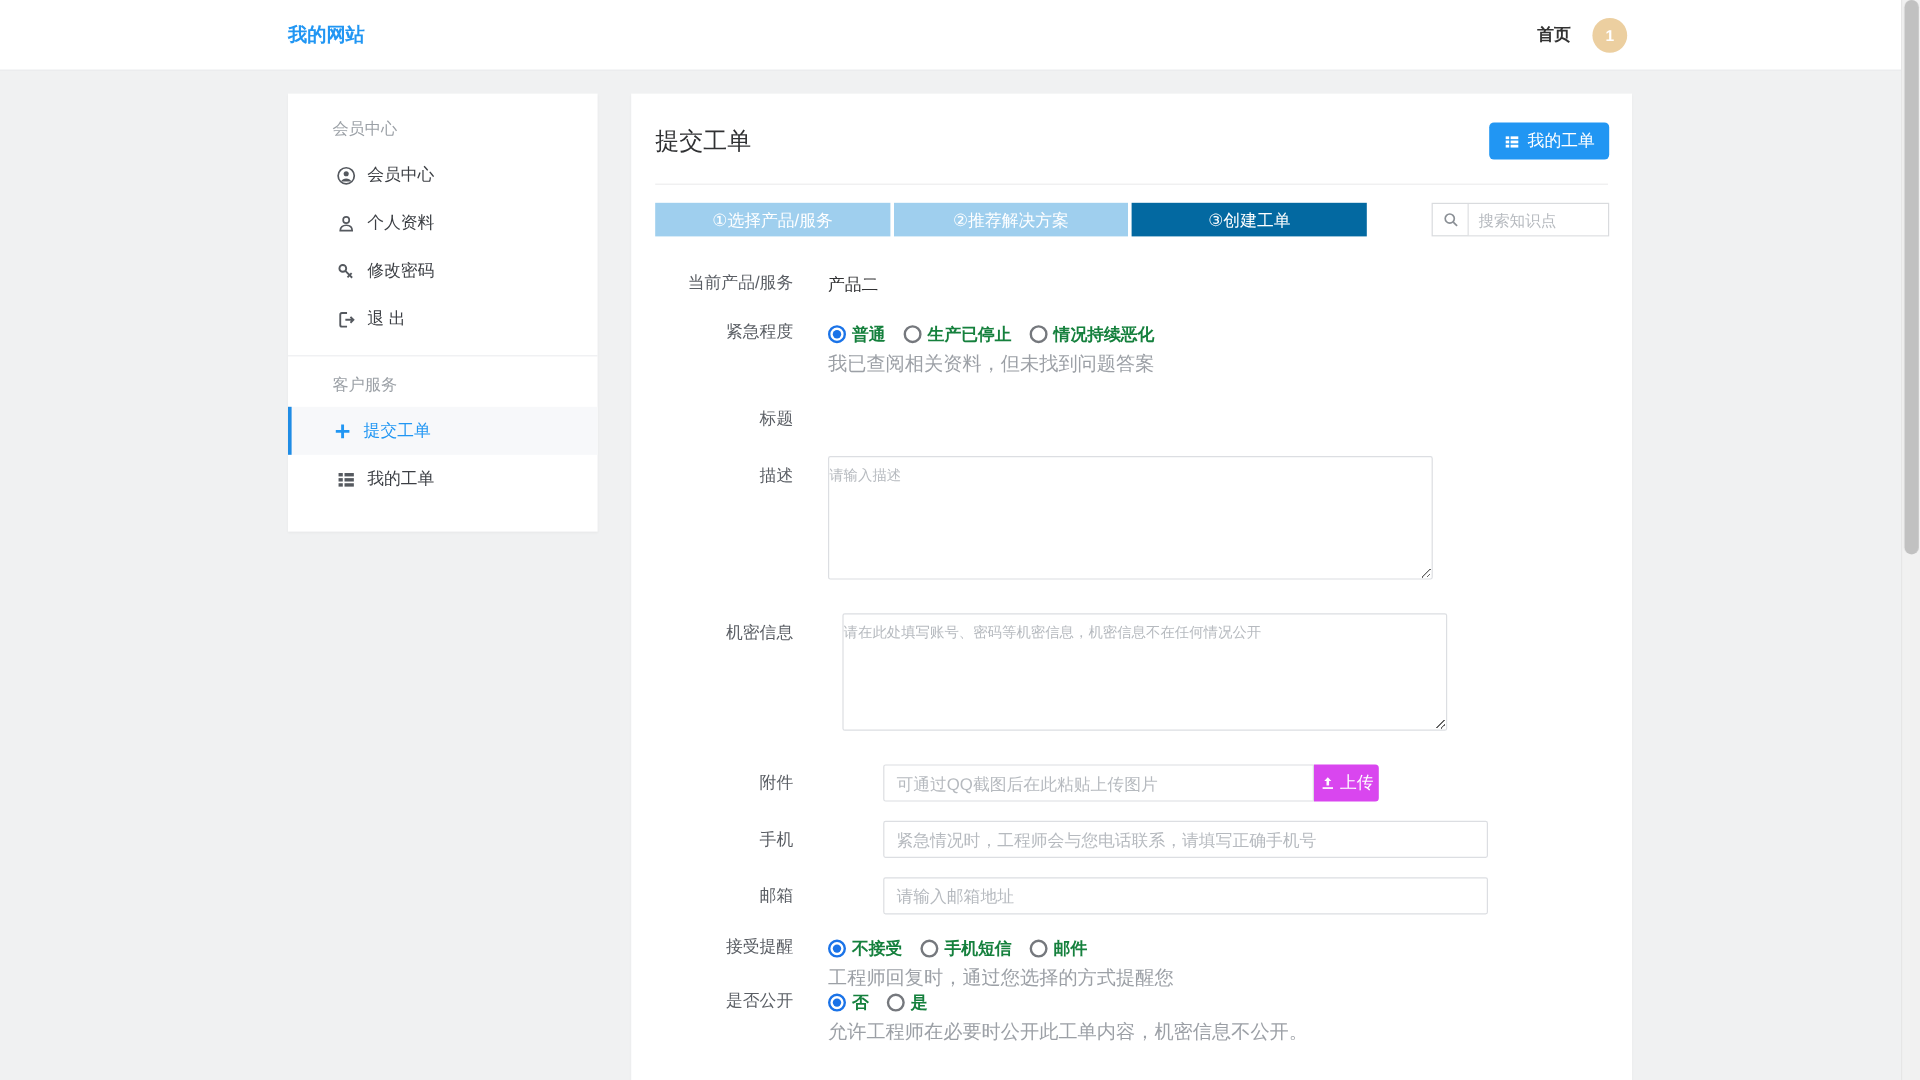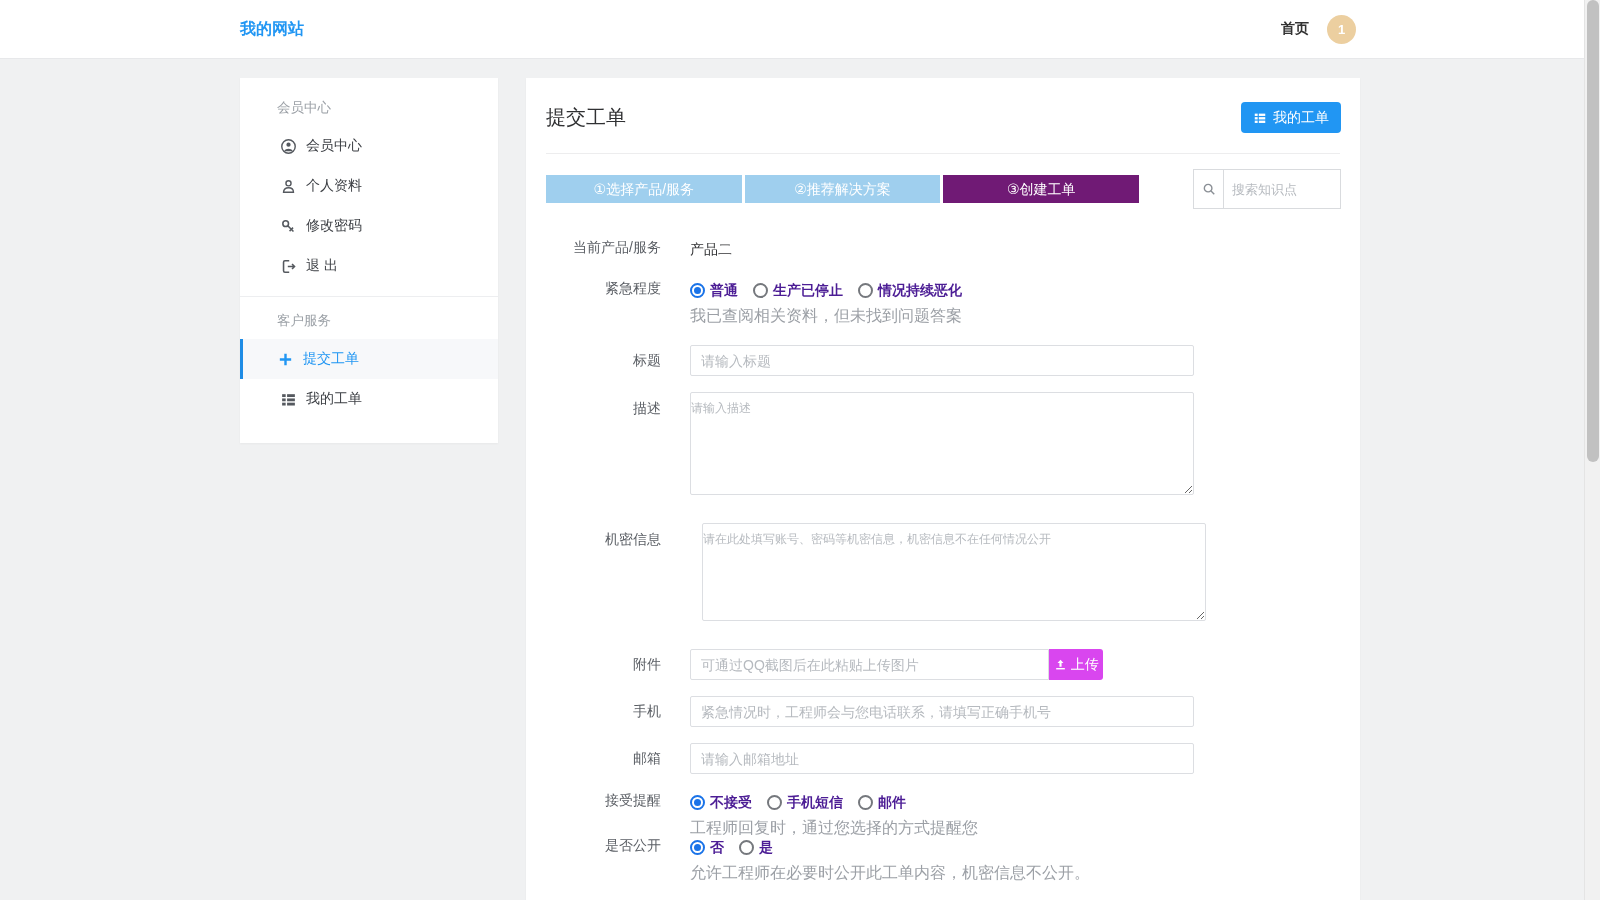--- a/index.html
+++ b/index.html
@@ -50,34 +50,34 @@
   }
   .btn-primary svg { width:14px; height:14px; }
   .divider { border-top:1px solid #ededee; margin:0 20px 0 20px; }
 
   .steps-row { display:flex; justify-content:space-between; align-items:center; padding:15px 19px 0 20px; }
   .steps { display:flex; gap:3px; width:593px; }
   .step {
     flex:1; height:28px; line-height:28px; text-align:center;
     background:#9fcfee; color:#fff; font-size:14px; cursor:pointer; white-space:nowrap;
   }
-  .step.active { background:#701a75; }
-
-  .kb-search { display:flex; width:148px; height:40px; border:1px solid #d9dbde; background:#fff; }
+  .step.active { background:#0369a1; }
+
+  .kb-search { display:flex; width:148px; height:28px; border:1px solid #d9dbde; background:#fff; }
   .kb-search .addon { width:30px; display:flex; align-items:center; justify-content:center; border-right:1px solid #d9dbde; color:#8a8f95; }
   .kb-search .addon svg { width:14px; height:14px; }
   .kb-search input { flex:1; border:none; outline:none; padding:0 8px; font-size:13px; color:#333; width:100px; font-family:inherit; }
 
   
   .ticket-form { padding:30px 20px 40px; }
   .frow { display:flex; }
   .flabel { width:115px; flex:none; text-align:right; margin-right:29px; color:#5a5e64; font-size:14px; }
   .fcontrol { width:504px; }
 
-  .frow-line { align-items:center; }
+  .frow-line { align-items:center;gap:46px; }
   .frow-line .flabel { line-height:31px; }
   .frow-top .flabel { padding-top:8px; }
 
   .mb-sm { margin-bottom:16px; }
   .mb-md { margin-bottom:20px; }
   .mb-lg { margin-bottom:25px; }
 
   .static-val { color:#303133; line-height:21px; }
 
   .txt-input {
@@ -96,21 +96,21 @@
 
   
   .radio-line { display:flex; align-items:center; gap:15px; height:21px; }
   .radio { display:inline-flex; align-items:center; gap:5px; cursor:pointer; }
   .rdot {
     width:15px; height:15px; border-radius:50%; border:2px solid #75787d; background:#fff;
     display:inline-flex; align-items:center; justify-content:center; flex:none;
   }
   .rdot.checked { border-color:#1a73e8; }
   .rdot.checked::after { content:""; width:7px; height:7px; border-radius:50%; background:#1a73e8; }
-  .rtext { font-weight:700; color:#4c1d95; font-size:14px; }
+  .rtext { font-weight:700; color:#15803d; font-size:14px; }
 
   
   .attach-group { display:flex; width:413px; }
   .attach-group .txt-input { width:438px; border-radius:2px 0 0 2px; }
   .btn-upload {
     width:66px; height:31px; background:#d946ef; color:#fff; border:none; border-radius:0 3px 3px 0;
     font-size:14px; display:inline-flex; align-items:center; justify-content:center; gap:4px; cursor:pointer;
     font-family:inherit;
   }
   .btn-upload svg { width:13px; height:13px; }
@@ -269,23 +269,20 @@
               <span class="rdot"></span>
               <span class="rtext">情况持续恶化</span>
             </label>
           </div>
           <div class="helper">我已查阅相关资料，但未找到问题答案</div>
         </div>
       </div>
 
       <div class="frow frow-line mb-sm">
         <label class="flabel">标题</label>
-        <div class="fcontrol">
-          <input type="text" class="txt-input" placeholder="请输入标题" style="">
-        </div>
       </div>
 
       <div class="frow frow-top mb-lg">
         <label class="flabel">描述</label>
         <div class="fcontrol">
           <textarea class="txt-area ta-desc" placeholder="请输入描述" style=""></textarea>
         </div>
       </div>
 
       <div class="frow frow-top mb-lg">

